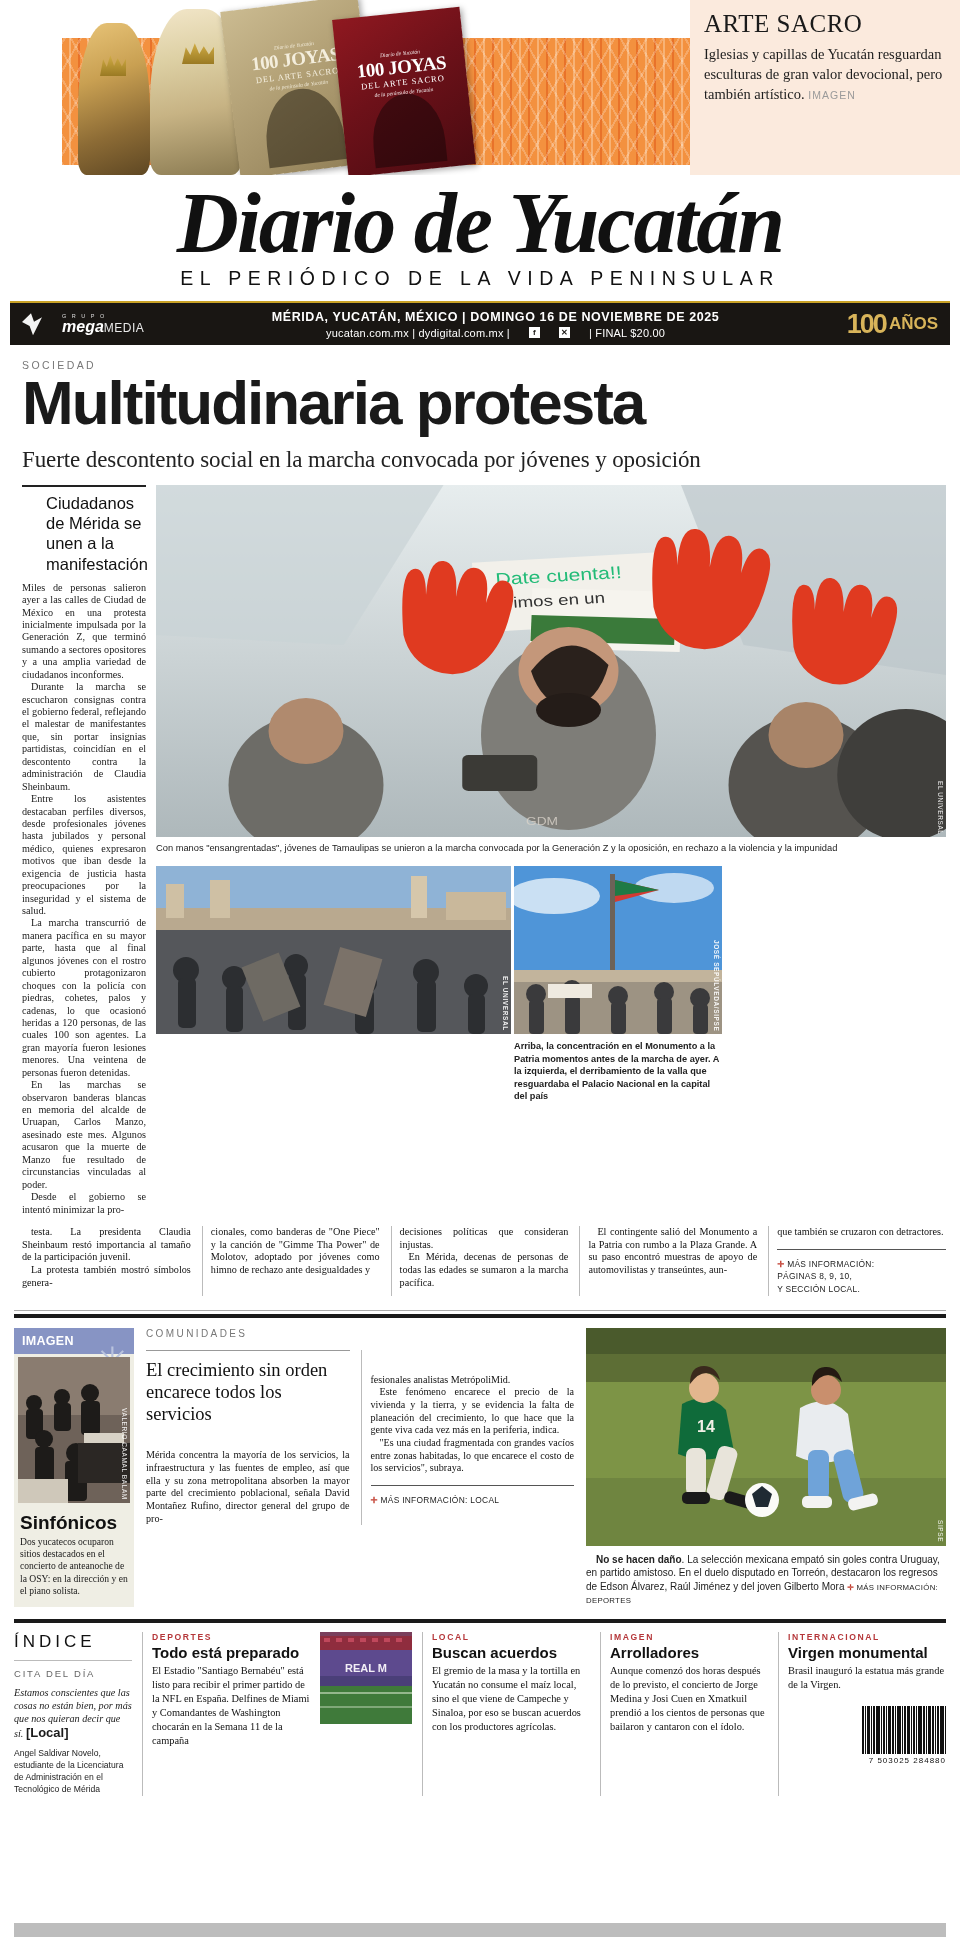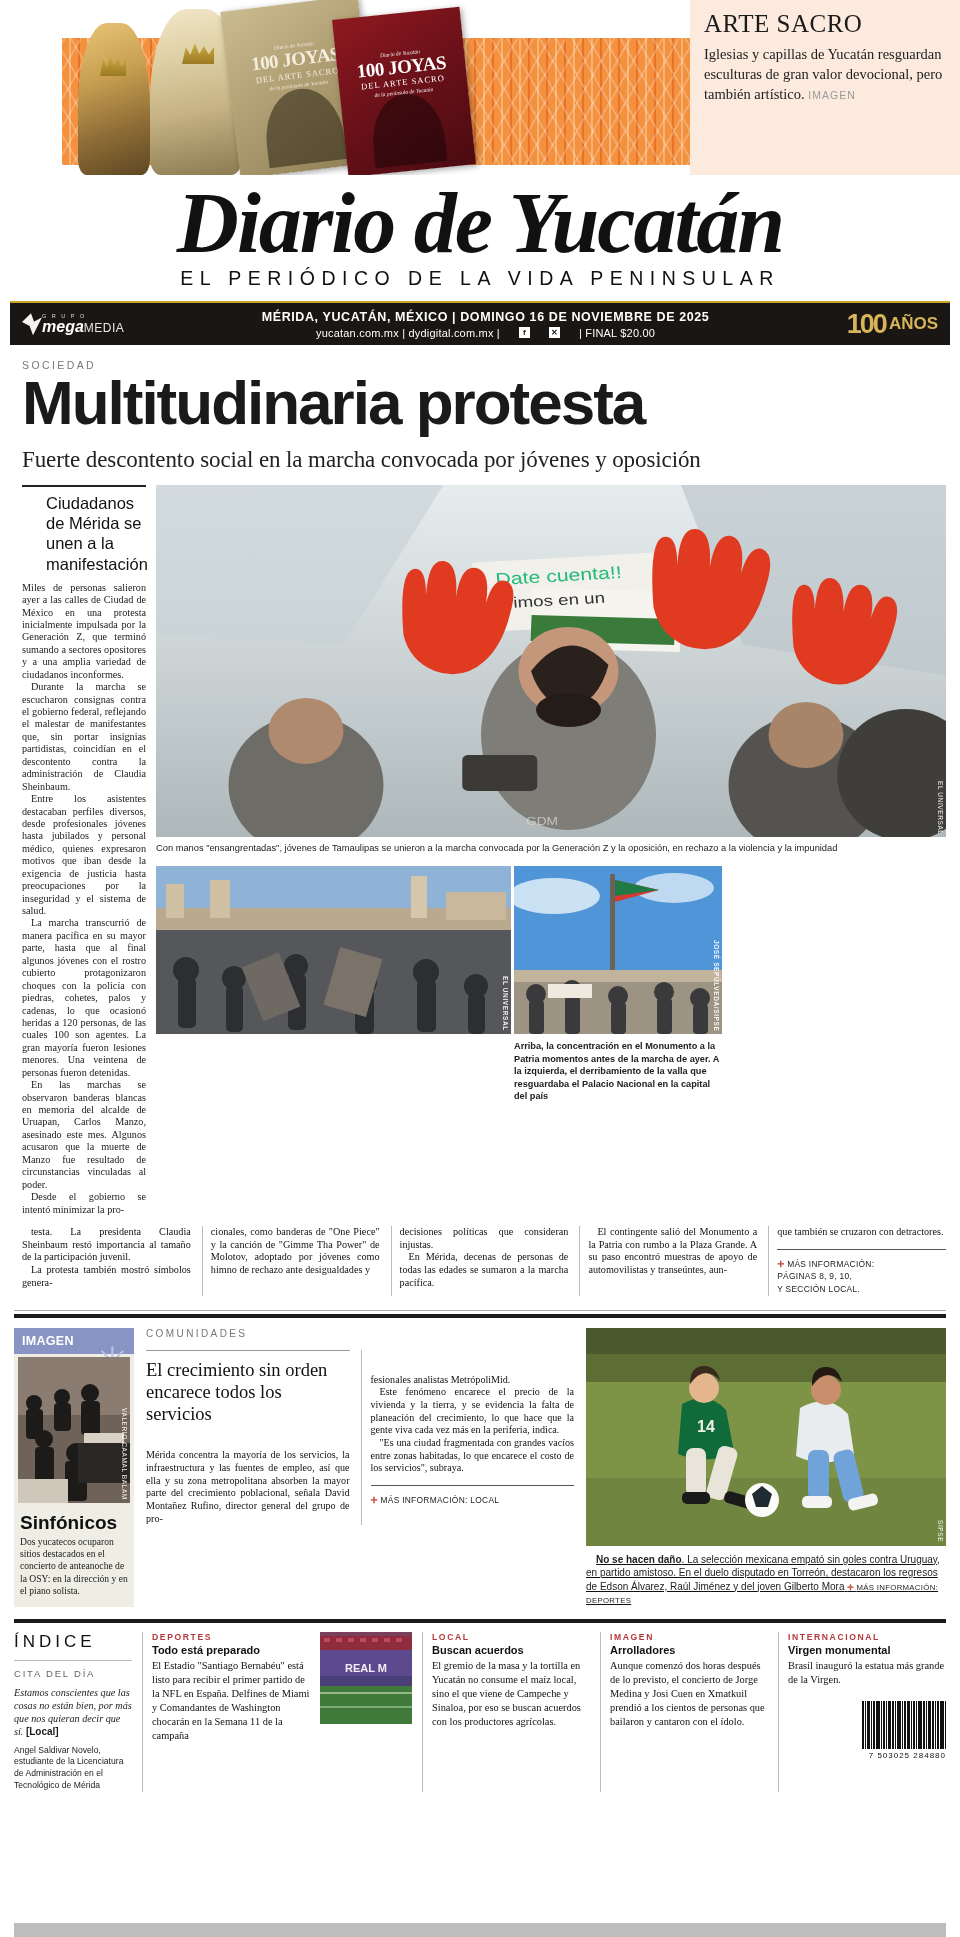--- a/index.html
+++ b/index.html
@@ -104,21 +104,21 @@
   
   .info-bar {
     position: relative;
     background: #191613;
     height: 44px;
     margin: 3px 10px 0 10px;
     display: flex; align-items: center; justify-content: space-between;
     border-top: 2px solid #c9a227;
     padding: 0 12px;
   }
-  .mega { display:flex; align-items:center; gap:0; color:#fff; }
+  .mega { display:flex; align-items:center; gap:20px; color:#fff; }
   .mega-swoosh { width: 20px; height: 22px; background:#fff;
     clip-path: polygon(0 40%, 45% 0, 60% 38%, 100% 18%, 55% 100%, 38% 58%); opacity:.95;}
   .mega-txt { font-family:"Liberation Sans",sans-serif; line-height:1; }
   .mega-grupo { font-size: 5.5px; letter-spacing: 2px; color:#ddd; display:block;}
   .mega-name { font-size: 16px; font-weight: bold; font-style: italic; }
   .mega-media { font-size: 12px; font-weight: normal; letter-spacing:.5px; color:#e8e8e8;}
   .info-center { text-align: center; color: #fff; font-family:"Liberation Sans",sans-serif; }
   .info-line1 { font-size: 12.5px; font-weight: bold; letter-spacing: .6px; }
   .info-line2 { font-size: 11px; letter-spacing: .2px; margin-top: 3px; display:flex; align-items:center; justify-content:center; gap:19px;}
   .sq-icon { display:inline-block; width: 11px; height: 11px; background:#fff; color:#191613;
@@ -213,45 +213,45 @@
   .sec2-cols { display:flex; gap:11px; margin-top: 11px; }
   .sec2-c { flex:1; }
   .sec2-sub { font-family:"Liberation Serif",serif; font-size: 18.5px; line-height:1.2;
     border-top: 1px solid #999; padding-top: 8px; color:#111;}
   .sec2-body { font-family:"Liberation Serif",serif; font-size: 10.1px; line-height:1.26;
     text-align: justify; margin-top: 24px; }
   .sec2-body p { text-indent: 9px; }
   .sec2-body p.noind { text-indent: 0; }
   .sec2-c2 { border-left: 1px solid #bbb; padding-left: 9px; }
 
-  .sec2-right { width: 360px; flex: 0 0 360px; text-decoration: underline; }
+  .sec2-right { width: 360px; flex: 0 0 360px; }
   .soccer-photo { position:relative; width:100%; height: 218px;
     background: linear-gradient(170deg,#9fae6a 0%, #7e9148 35%, #5f7236 70%, #44532a 100%); overflow:hidden;}
   .soccer-cap { font-family:"Liberation Sans",sans-serif; font-size:10px; line-height:1.35;
     margin-top: 7px; color:#222; }
   .soccer-cap b { font-weight:bold;padding-left:10px; }
   .inline-more { font-family:"Liberation Sans",sans-serif; font-size:7.8px; letter-spacing:.3px; }
 
   
   .foot-rule { margin: 12px 14px 0 14px; border-top: 4px solid #1a1a1a; }
   .footer { display:flex; margin: 9px 14px 0 14px; gap: 10px; }
   .idx { width: 118px; flex:0 0 118px; }
   .idx-title { font-family:"Liberation Sans",sans-serif; font-size: 17px; letter-spacing: 4px; color:#111; }
   .idx-hr { border-top:1px solid #bbb; margin: 8px 0 7px 0; }
   .idx-label { font-family:"Liberation Sans",sans-serif; font-size: 9.5px; letter-spacing:1.8px; color:#666; }
   .idx-quote { font-family:"Liberation Serif",serif; font-style:italic; font-size:10.2px;
     line-height:1.3; margin-top:7px; color:#1a1a1a;}
-  .idx-quote .loc { font-style: normal; font-family:"Liberation Sans",sans-serif; font-size:10px; font-weight:bold;}
+  .idx-quote .loc { font-style: normal; font-family:"Liberation Sans",sans-serif; font-size:13px; font-weight:bold;}
   .idx-attrib { font-family:"Liberation Sans",sans-serif; font-size:8.6px; line-height:1.38;
     margin-top: 6px; color:#222;}
 
   .fcol { flex:1; border-left:1px solid #bbb; padding-left: 9px; }
   .fcol-kicker { font-family:"Liberation Sans",sans-serif; font-size:8.6px; letter-spacing:1.6px;
     color:#b5373a; font-weight:bold; }
-  .fcol-head { font-family:"Liberation Sans",sans-serif; font-weight:bold; font-size:11px;
+  .fcol-head { font-family:"Liberation Sans",sans-serif; font-weight:bold; font-size:15px;
     margin-top: 2px; color:#111;}
   .fcol-body { font-family:"Liberation Serif",serif; font-size:10.4px; line-height:1.35; margin-top:3px; }
   .fphoto { width: 92px; height: 92px; flex:0 0 92px;
     background: linear-gradient(170deg,#8e3a52 0%, #6e3a66 40%, #3e6b3b 72%, #2d5230 100%); position:relative; overflow:hidden;}
 
   .barcode { display:flex; flex-direction:column; align-items:flex-end; gap:2px; }
   .bc-bars { display:flex; align-items:flex-end; height: 48px; gap:1px; }
   .bc-bars i { display:block; background:#111; width:2px; height:100%; }
   .bc-num { font-family:"Liberation Sans",sans-serif; font-size:8px; letter-spacing:1px; }
 

